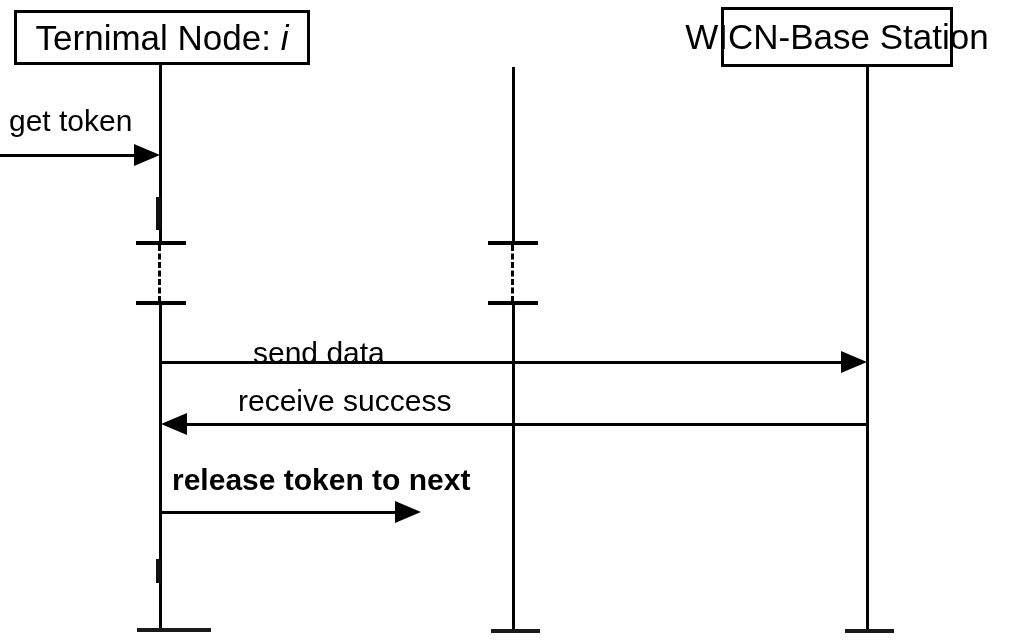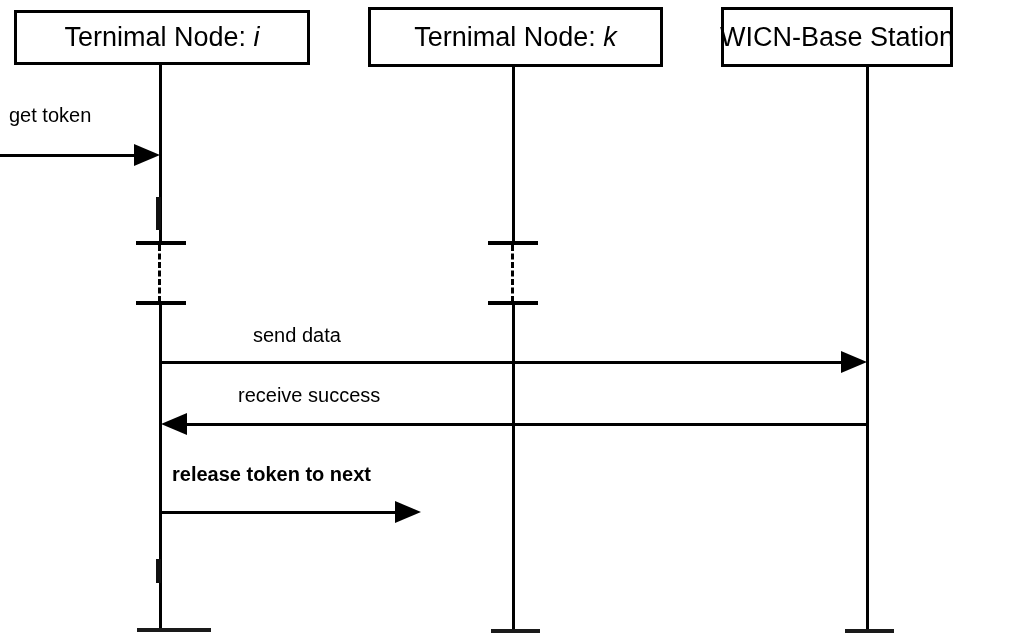--- a/index.html
+++ b/index.html
@@ -17,21 +17,21 @@
     overflow: hidden;
   }
   .actor-box {
     position: absolute;
     box-sizing: border-box;
     border: 3px solid #000000;
     background: #ffffff;
     display: flex;
     align-items: center;
     justify-content: center;
-    font-size: 27px;
+    font-size: 35px;
     white-space: nowrap;
   }
   .actor-box .var { font-style: italic; }
   .vline {
     position: absolute;
     width: 3px;
     background: #000000;
   }
   .vline-dashed {
     position: absolute;
@@ -66,41 +66,38 @@
   .arrowhead-left {
     position: absolute;
     width: 0;
     height: 0;
     border-top: 11px solid transparent;
     border-bottom: 11px solid transparent;
     border-right: 26px solid #000000;
   }
   .msg-label {
     position: absolute;
-    font-size: 20px;
+    font-size: 30px;
     white-space: nowrap;
   }
   .activation-mark {
     position: absolute;
     width: 5px;
     background: #111111;
   }
 </style>
 </head>
 <body>
 
 <div id="canvas">
 
   <div class="actor-box" style="left:14px; top:10px; width:296px; height:55px;">
     <span><span>Ternimal Node: </span><span class="var">i</span></span>
   </div>
 
-  <div class="actor-box" style="left:368px; top:7px; width:295px; height:60px;">
-    <span><span>Ternimal Node: </span><span class="var">k</span></span>
-  </div>
 
   <div class="actor-box" style="left:721px; top:7px; width:232px; height:60px;">
     <span><span>WICN-Base Station</span><span class="var"></span></span>
   </div>
 
   <div class="vline" style="left:159px; top:65px; height:178px;"></div>
   <div class="vline-dashed" style="left:158px; top:245px; height:57px;"></div>
   <div class="vline" style="left:159px; top:304px; height:326px;"></div>
   <div class="tick" style="left:136px; top:241px;"></div>
   <div class="tick" style="left:136px; top:301px;"></div>
@@ -115,21 +112,21 @@
   <div class="tick" style="left:488px; top:301px;"></div>
   <div class="foot" style="left:491px; top:629px; width:49px;"></div>
 
   <div class="vline" style="left:866px; top:67px; height:564px;"></div>
   <div class="foot" style="left:845px; top:629px; width:49px;"></div>
 
   <div class="msg-label" style="left:9px; top:104px;">get token</div>
   <div class="hline" style="left:0px; top:154px; width:140px;"></div>
   <div class="arrowhead-right" style="left:134px; top:144px;"></div>
 
-  <div class="msg-label" style="left:253px; top:324px;">send data</div>
+  <div class="msg-label" style="left:253px; top:336px;">send data</div>
   <div class="hline" style="left:160px; top:361px; width:684px;"></div>
   <div class="arrowhead-right" style="left:841px; top:351px;"></div>
 
   <div class="msg-label" style="left:222px; top:384px;margin-left:16px;">receive success</div>
   <div class="hline" style="left:185px; top:423px; width:683px;"></div>
   <div class="arrowhead-left" style="left:161px; top:413px;"></div>
 
   <div class="msg-label" style="left:172px; top:463px;font-weight:bold;">release token to next</div>
   <div class="hline" style="left:160px; top:511px; width:237px;"></div>
   <div class="arrowhead-right" style="left:395px; top:501px;"></div>

